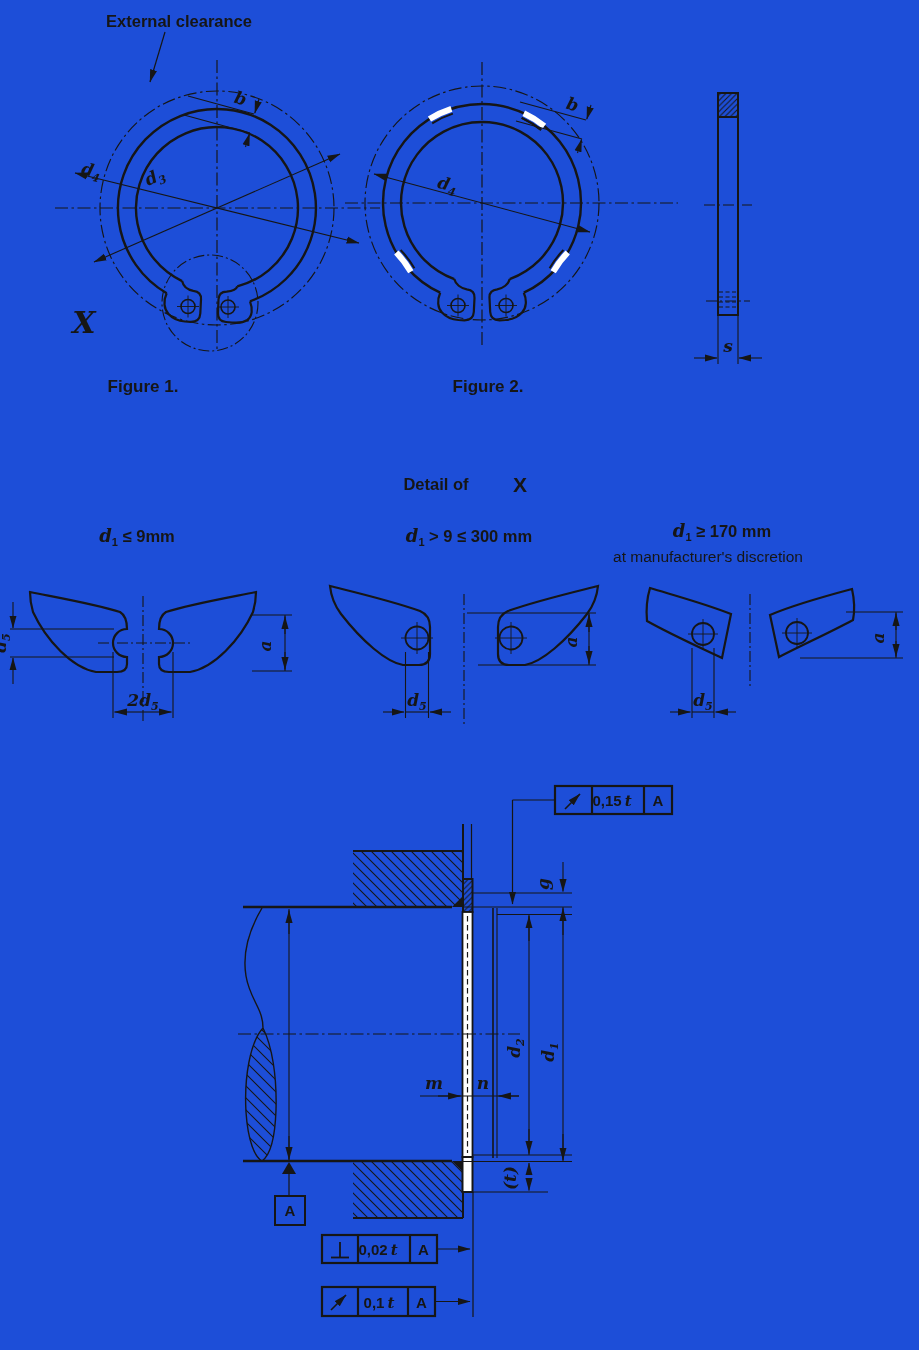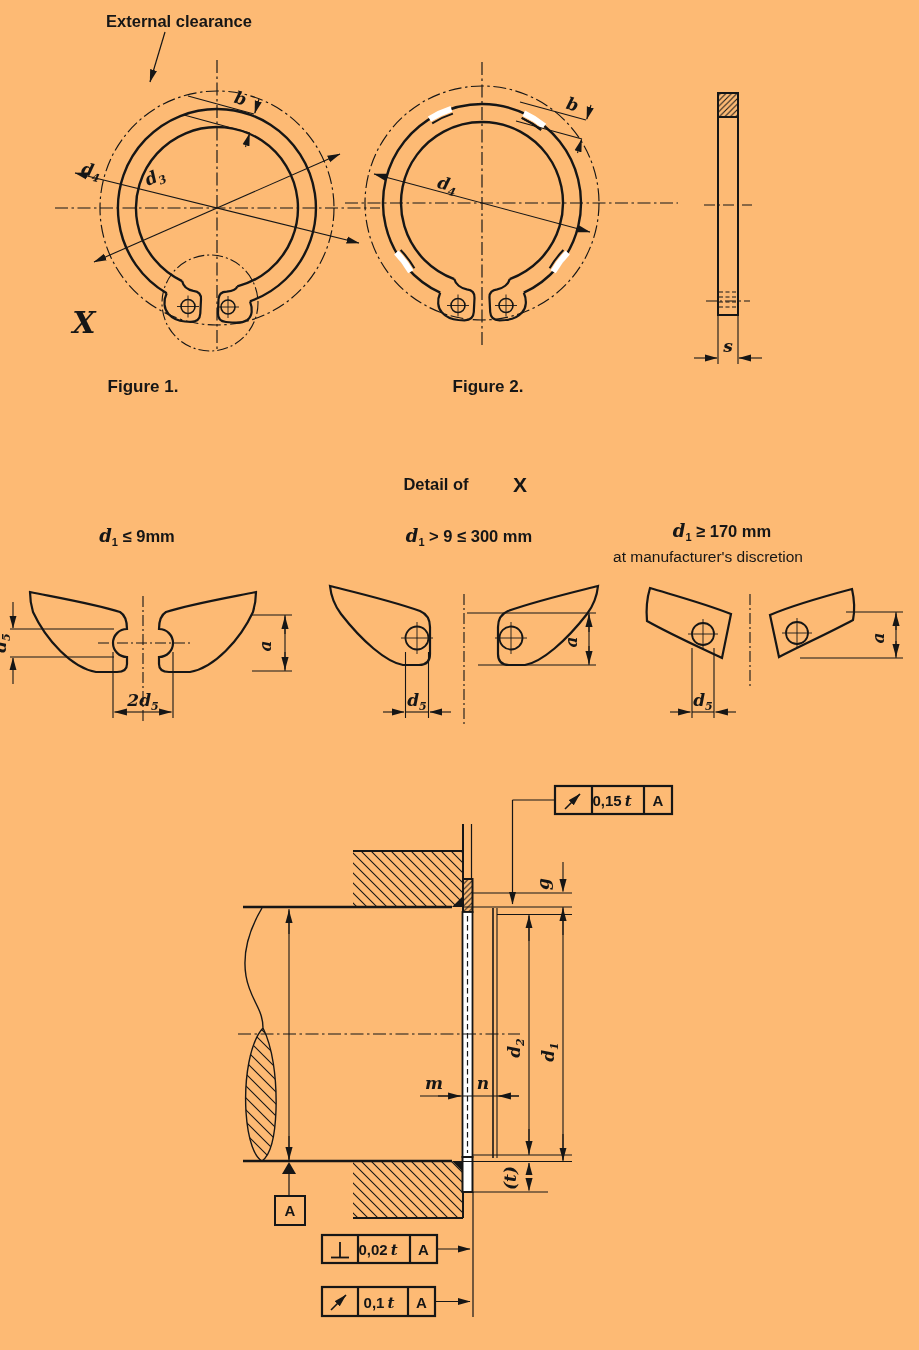--- a/index.html
+++ b/index.html
@@ -1,16 +1,16 @@
 <!DOCTYPE html>
 <html><head>
 <meta charset="utf-8">
 <style>
   html,body{margin:0;padding:0;background:#ffffff;}
-  #page{position:relative;width:919px;height:1350px;background:#fdba74;overflow:hidden;}
+  #page{position:relative;width:919px;height:1350px;background:#1d4ed8;overflow:hidden;}
   svg{display:block;}
   .lbl{font:600 16.5px "Liberation Sans",sans-serif;fill:#161616;}
   .cap{font:600 17px "Liberation Sans",sans-serif;fill:#161616;}
   .note{font:500 15.5px "Liberation Sans",sans-serif;fill:#161616;}
   .dim{font:italic 600 17px "DejaVu Serif",serif;fill:#161616;}
   .dim .sub,tspan.sub{font-size:11px;}
   .cond{font:600 16.5px "Liberation Sans",sans-serif;fill:#161616;}
   .condd{font:italic 600 18px "DejaVu Serif",serif;}
   .tol{font:600 15px "Liberation Sans",sans-serif;fill:#161616;}
   .tolu{font:italic 600 15px "DejaVu Serif",serif;}

